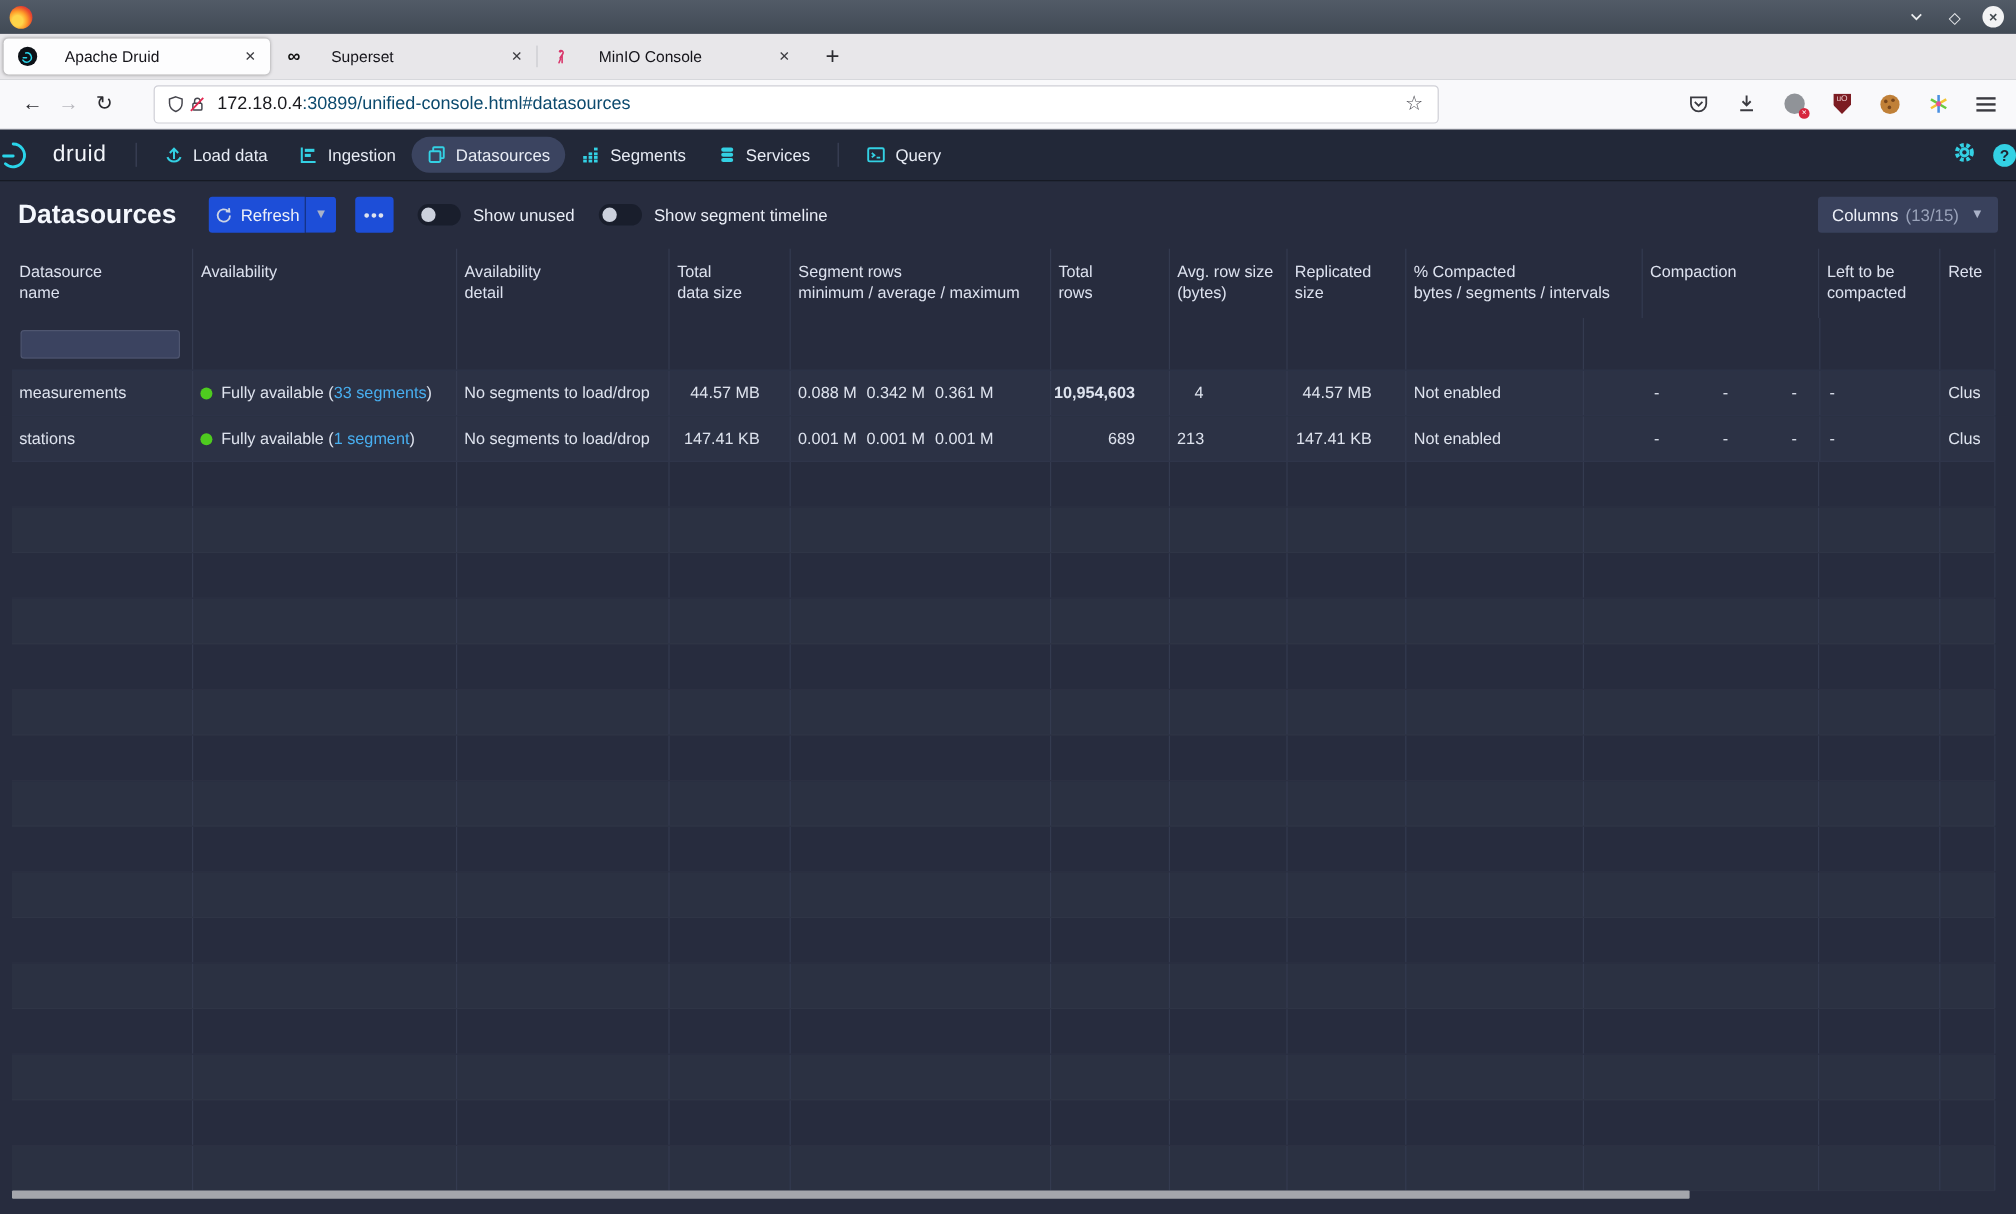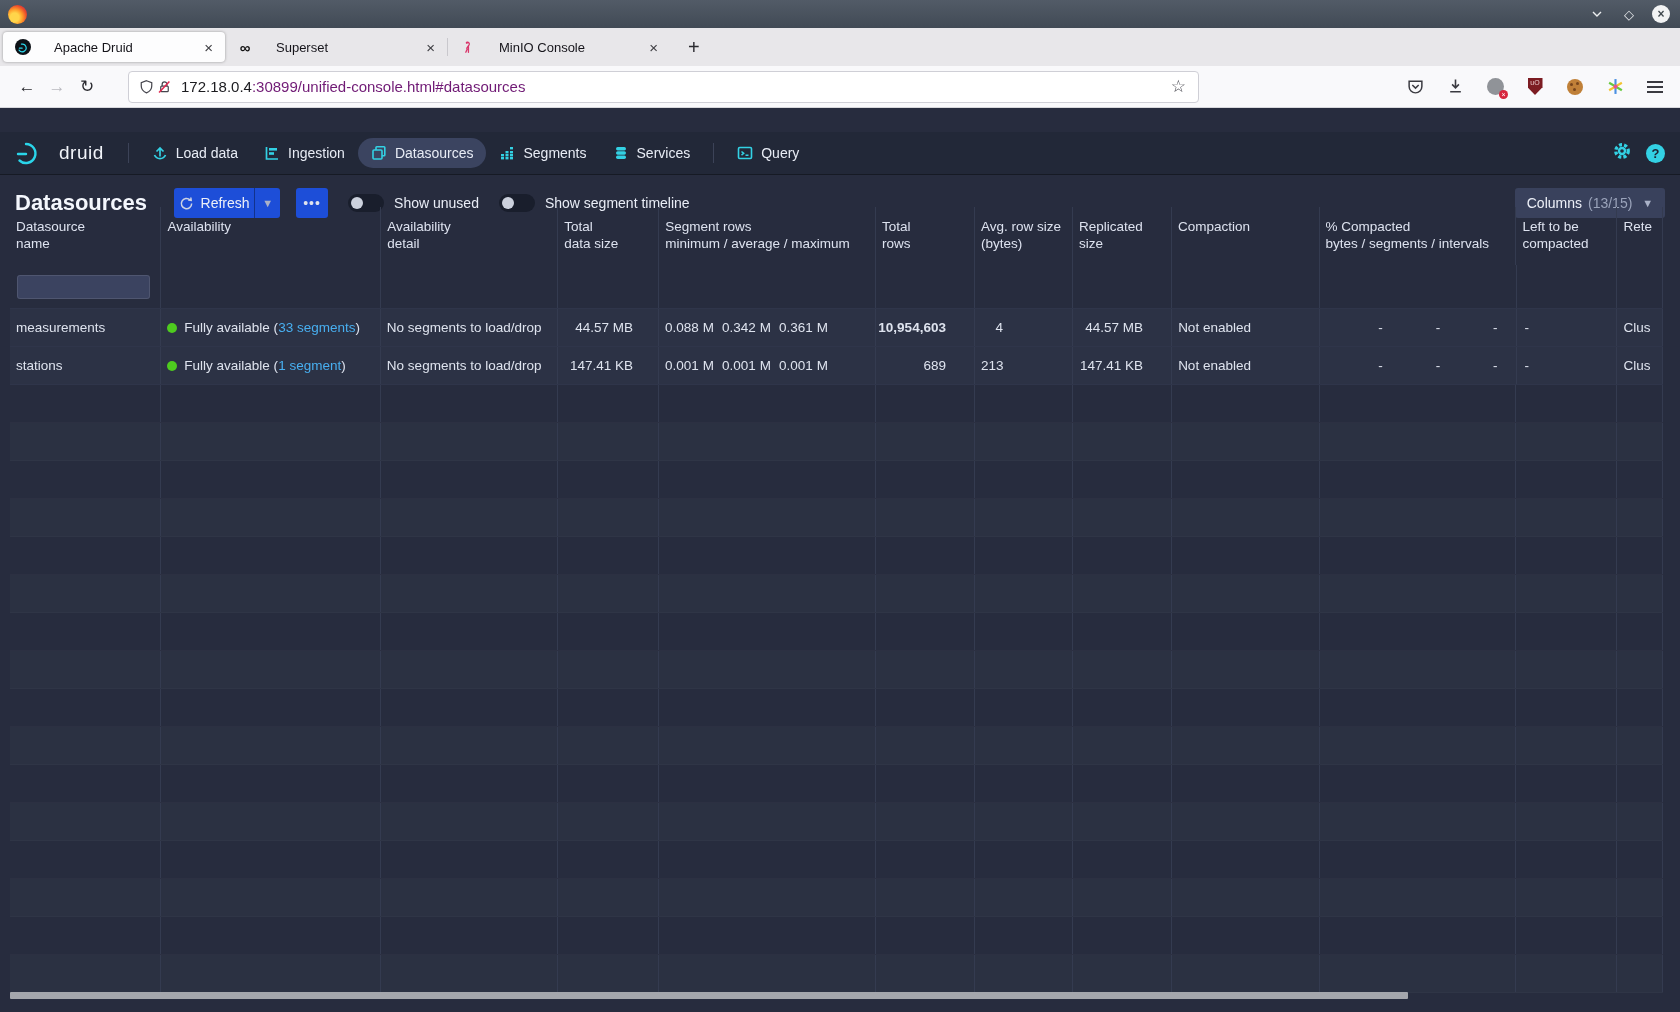--- a/index.html
+++ b/index.html
@@ -29,37 +29,37 @@
   #superset-favicon { font-weight:bold; font-size:15px; color:#111; }
 
   #toolbar { height:42px; background:#f9f9fb; display:flex; align-items:center; border-bottom:1px solid #d8d8dc; }
   .navbtn { font-size:17px; color:#2b2b30; width:30px; text-align:center; }
   .navbtn.disabled { color:#b9b9bf; }
   #back-btn { margin-left:12px; }
   #urlbar { width:1071px; height:32px; margin-left:26px; background:#ffffff; border:1px solid #cfcfd6;
     border-radius:4px; display:flex; align-items:center; padding:0 8px; }
   #url-text { font-size:15px; margin-left:8px; flex:1; white-space:nowrap; overflow:hidden; }
   #url-host { color:#1b1b1f; }
-  #url-path { color:#701a75; }
+  #url-path { color:#0c4a6e; }
   #star-btn { color:#4a4a52; font-size:17px; margin-right:4px; }
   #toolbar-icons { display:flex; align-items:center; gap:22px; margin-left:auto; margin-right:16px; }
   .tbicon { width:18px; height:18px; display:flex; align-items:center; justify-content:center; position:relative; }
   #ext-circle { width:17px; height:17px; border-radius:50%; background:#909398; }
   #ext-badge { position:absolute; right:-4px; bottom:-3px; width:9px; height:9px; border-radius:50%;
     background:#d7263d; color:#fff; font-size:7px; line-height:9px; text-align:center; }
   #ublock-shield { width:15px; height:17px; background:#7c1c22;
     clip-path:polygon(0 0,100% 0,100% 55%,50% 100%,0 55%); color:#e8c9cb; font-size:7px; text-align:center; line-height:10px; }
   #cookie-ico { width:16px; height:16px; border-radius:50%; background:#c08038; position:relative; }
   #cookie-ico i { position:absolute; width:3px; height:3px; border-radius:50%; background:#77451c; }
   #hamburger { display:flex; flex-direction:column; gap:3px; }
   #hamburger i { width:16px; height:2px; background:#3a3a40; }
 
   
   #navbar { height:43px; background:#222838; display:flex; align-items:center;
-    border-bottom:1px solid rgba(0,0,0,.35); padding:0 15px;margin-top:24px; }
+    border-bottom:1px solid rgba(0,0,0,.35); padding:0 0; }
   #brand { display:flex; align-items:center; gap:8px; margin-right:14px; }
   #brand-name { color:#f2f5fa; font-size:19px; letter-spacing:.5px; }
   .nav-sep { width:1px; height:20px; background:#3c4358; margin:0 10px; }
   .nav-item { display:flex; align-items:center; gap:8px; color:#e8ecf5; font-size:14px;
     padding:7px 13px; border-radius:16px; white-space:nowrap; }
   .nav-item.active { background:#3b4460; }
   .nav-ico { width:16px; height:16px; display:flex; }
   #nav-right { margin-left:auto; display:flex; align-items:center; gap:14px; }
   #help-btn { width:19px; height:19px; border-radius:50%; background:#33d1e4; color:#1d2433;
     font-weight:bold; font-size:13px; display:flex; align-items:center; justify-content:center; }
@@ -359,26 +359,26 @@
         <div>rows</div>
       </div>
       <div class="hcell" style="width: 99px;">
         <div>Avg. row size</div>
         <div>(bytes)</div>
       </div>
       <div class="hcell" style="width: 100px;">
         <div>Replicated</div>
         <div>size</div>
       </div>
-      <div class="hcell" style="width: 149px;">
-        <div>Compaction</div>
-      </div>
       <div class="hcell" style="width: 199px;">
         <div>% Compacted</div>
         <div>bytes / segments / intervals</div>
+      </div>
+      <div class="hcell" style="width: 149px;">
+        <div>Compaction</div>
       </div>
       <div class="hcell" style="width: 102px;">
         <div>Left to be</div>
         <div>compacted</div>
       </div>
       <div class="hcell" style="width: 46px;">
         <div>Rete</div>
       </div>
     </div>
   <div class="trow" id="filter-row">

